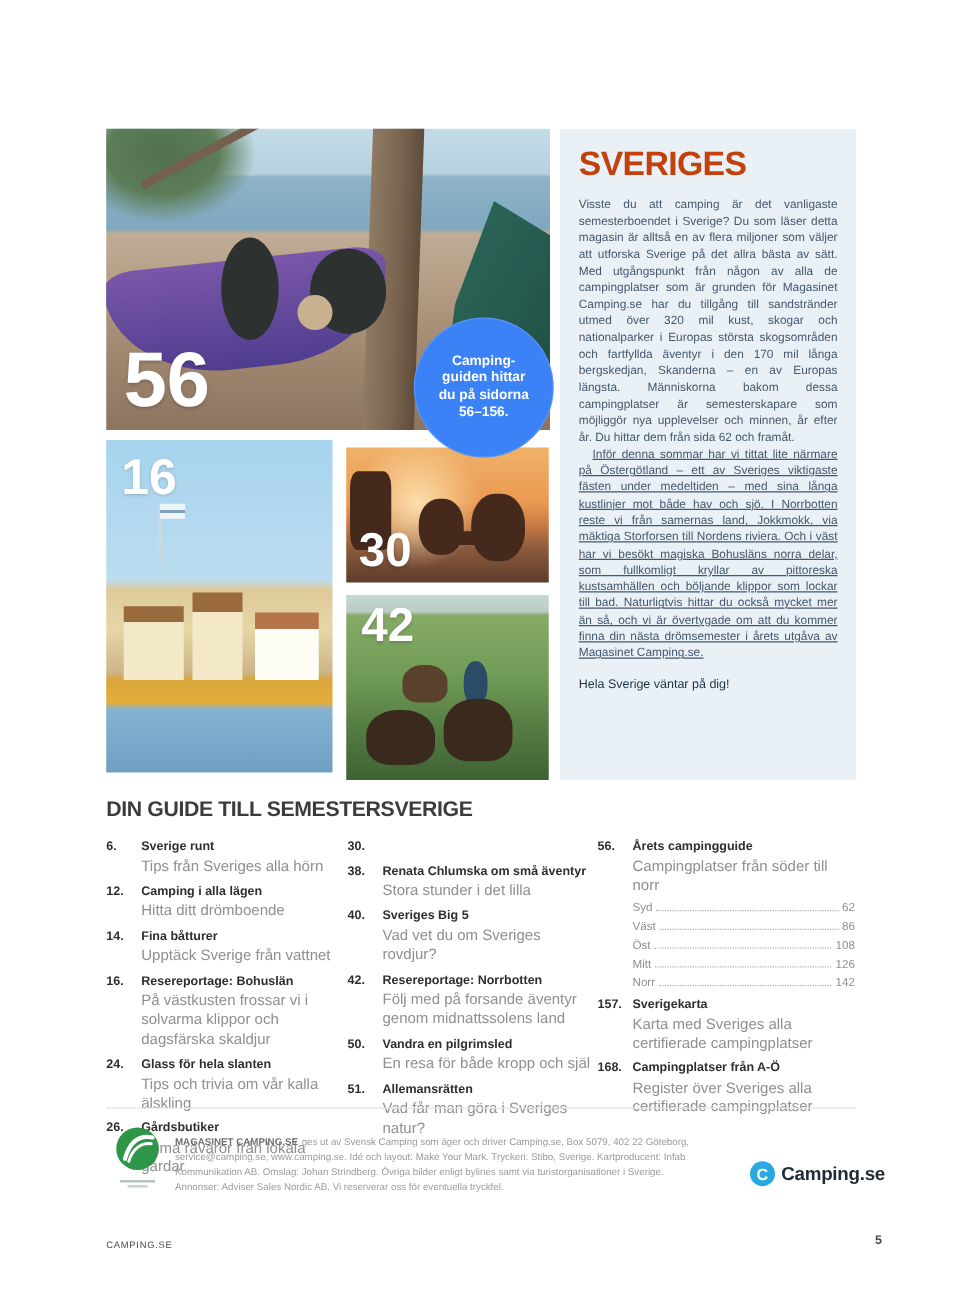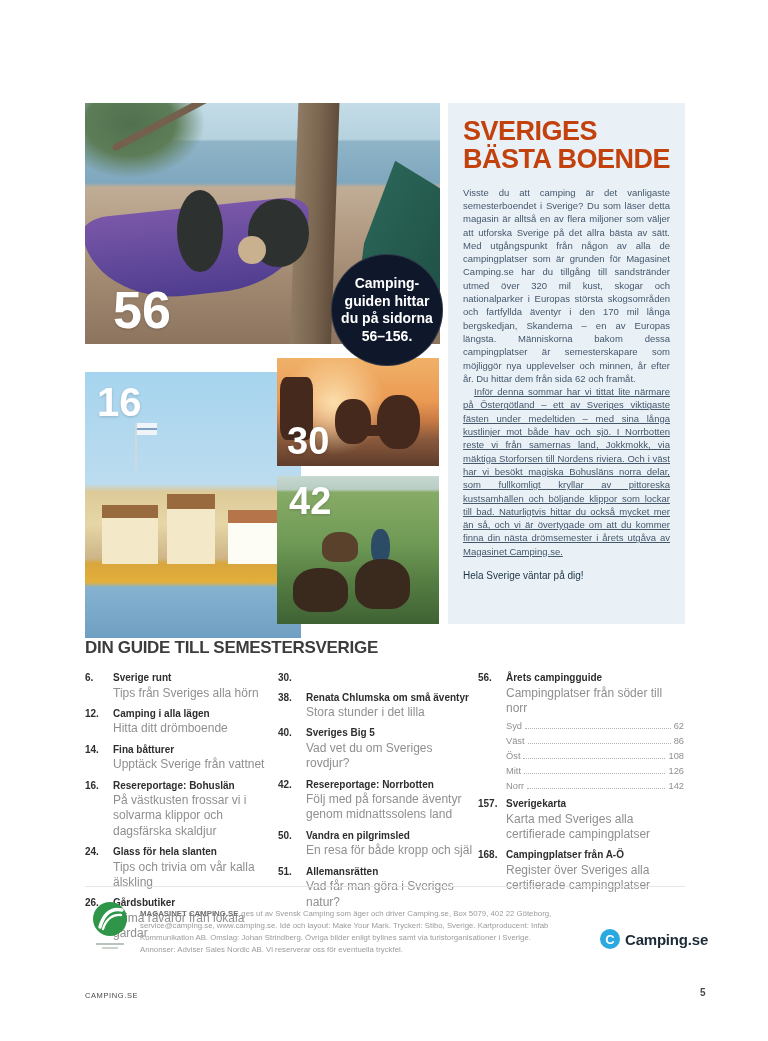--- a/index.html
+++ b/index.html
@@ -23,24 +23,24 @@
     background:linear-gradient(120deg,#2d6a5c,#1f4f45);
     clip-path:polygon(45% 0,100% 20%,100% 100%,0 100%,10% 55%);}
   .hammock{position:absolute;left:0;top:43%;width:64%;height:36%;
     background:linear-gradient(to bottom,#7a57a8,#4f3d8f);
     border-radius:14% 14% 50% 50% / 20% 20% 100% 100%;transform:rotate(-6deg);}
   .figure{position:absolute;border-radius:50%;background:#2d3230;}
   .fig-child{left:26%;top:36%;width:13%;height:34%;}
   .fig-man{left:46%;top:40%;width:17%;height:28%;}
   .fig-pug{left:43%;top:55%;width:8%;height:12%;background:#c9b08e;}
 
-  .photo-village{left:85px;top:372px;width:181px;height:266px;
+  .photo-village{left:85px;top:352px;width:181px;height:266px;
     background:
       linear-gradient(to bottom,#a6d4ee 0%,#bcdcef 42%,#ddca99 45%,#e6d6a6 57%,
-                      #cdb588 70%,#d8a63c 72%,#e3af3a 79%,#85b2d0 81%,#6f9fc2 100%); padding-left: 35px;}
+                      #cdb588 70%,#d8a63c 72%,#e3af3a 79%,#85b2d0 81%,#6f9fc2 100%);}
   .house{position:absolute;background:linear-gradient(to bottom,#9a6a3f 22%,#f3e9c9 22%);}
   .house-a{left:8%;top:50%;width:26%;height:22%;}
   .house-b{left:38%;top:46%;width:22%;height:26%;}
   .house-c{left:66%;top:52%;width:28%;height:20%;background:linear-gradient(to bottom,#b5744a 25%,#fdfdf6 25%);}
   .flagpole{position:absolute;left:23%;top:19%;width:2px;height:18%;background:#cfd8dd;}
   .flag{position:absolute;left:24%;top:19%;width:20px;height:12px;
     background:linear-gradient(#eef4f7 40%,#7d9fc0 40%,#7d9fc0 60%,#eef4f7 60%);}
 
   .photo-sunset{left:277px;top:358px;width:162px;height:108px;
     background:
@@ -57,28 +57,28 @@
       linear-gradient(to bottom,#c6d8cf 0%,#b9cdc4 9%,#87ab67 11%,#6f9a55 45%,
                       #567e43 70%,#3f6234 100%);}
   .horse{position:absolute;background:#3a2a1e;border-radius:45% 45% 35% 35%;}
   .horse-a{left:10%;top:62%;width:34%;height:30%;}
   .horse-b{left:48%;top:56%;width:34%;height:34%;}
   .horse-c{left:28%;top:38%;width:22%;height:20%;background:#59412c;}
   .rider{position:absolute;left:58%;top:36%;width:12%;height:24%;background:#2c4b66;border-radius:45%;}
 
   .photo-num{position:absolute;color:#fff;font-weight:bold;line-height:1;
     text-shadow:0 1px 3px rgba(0,0,0,.18);}
-  .num-56{left:28px;bottom:8px;font-size:52px;}
+  .num-56{left:14px;bottom:8px;font-size:62px;}
   .num-16{left:12px;top:10px;font-size:40px;}
   .num-30{left:10px;bottom:6px;font-size:38px;}
   .num-42{left:12px;top:6px;font-size:38px;}
 
   .badge{position:absolute;left:331px;top:254px;width:112px;height:112px;border-radius:50%;
-    background:#0f172a;color:#fff;display:flex;flex-direction:column;justify-content:center;
-    align-items:center;text-align:center;font-weight:bold;font-size:14px;line-height:1.25;
+    background:#3b82f6;color:#fff;display:flex;flex-direction:column;justify-content:center;
+    align-items:center;text-align:center;font-weight:bold;font-size:11px;line-height:1.25;
     z-index:5;box-shadow:0 0 0 1px rgba(255,255,255,.15) inset;}
 
   
   .intro{position:absolute;left:448px;top:103px;width:237px;height:521px;
     background:#e9f1f7;box-sizing:border-box;padding:14px 15px;}
   .intro-title{margin:0 0 12px 0;color:#c2410c;font-size:27px;font-weight:bold;
     line-height:1.05;letter-spacing:-0.5px;}
   .intro-title span{display:block;}
   .intro-p{margin:0;font-size:9.5px;line-height:1.4;color:#44576b;text-align:justify;}
   .intro-p2{text-indent:11px;text-decoration:underline;}
@@ -162,21 +162,20 @@
   <div class="badge">
     <div>Camping-</div>
     <div>guiden hittar</div>
     <div>du på sidorna</div>
     <div>56–156.</div>
   </div>
 
   <div class="intro">
     <h1 class="intro-title">
       <span>SVERIGES</span>
-      <span>BÄSTA BOENDE</span>
     </h1>
     <p class="intro-p">Visste du att camping är det vanligaste semesterboendet i Sverige? Du som läser detta magasin är alltså en av flera miljoner som väljer att utforska Sverige på det allra bästa av sätt. Med utgångspunkt från någon av alla de campingplatser som är grunden för Magasinet Camping.se har du tillgång till sandstränder utmed över 320 mil kust, skogar och nationalparker i Europas största skogsområden och fartfyllda äventyr i den 170 mil långa bergskedjan, Skanderna – en av Europas längsta. Människorna bakom dessa campingplatser är semesterskapare som möjliggör nya upplevelser och minnen, år efter år. Du hittar dem från sida 62 och framåt.</p>
     <p class="intro-p intro-p2">Inför denna sommar har vi tittat lite närmare på Östergötland – ett av Sveriges viktigaste fästen under medeltiden – med sina långa kustlinjer mot både hav och sjö. I Norrbotten reste vi från samernas land, Jokkmokk, via mäktiga Storforsen till Nordens riviera. Och i väst har vi besökt magiska Bohusläns norra delar, som fullkomligt kryllar av pittoreska kustsamhällen och böljande klippor som lockar till bad. Naturligtvis hittar du också mycket mer än så, och vi är övertygade om att du kommer finna din nästa drömsemester i årets utgåva av Magasinet Camping.se.</p>
     <p class="intro-closing">Hela Sverige väntar på dig!</p>
   </div>
 
   <h2 class="guide-heading">DIN GUIDE TILL SEMESTERSVERIGE</h2>
 
   <div class="toc-col toc-col1">
     <div class="toc-entry">

